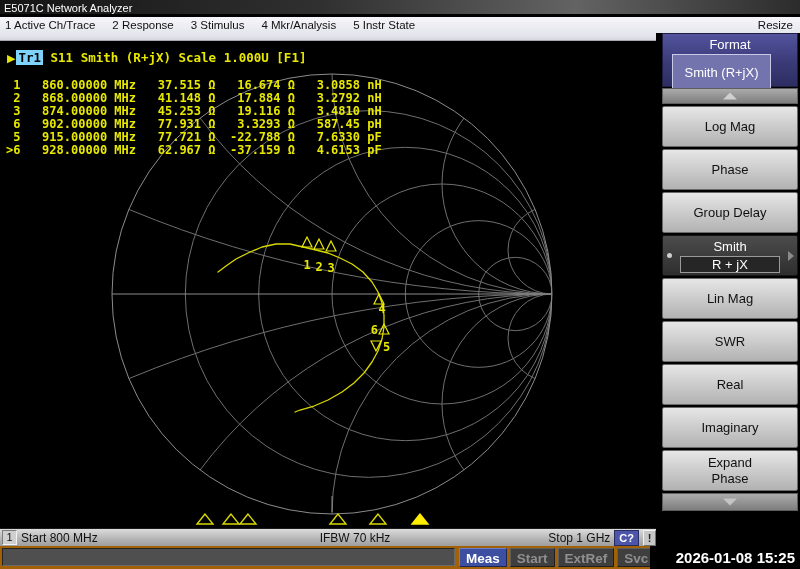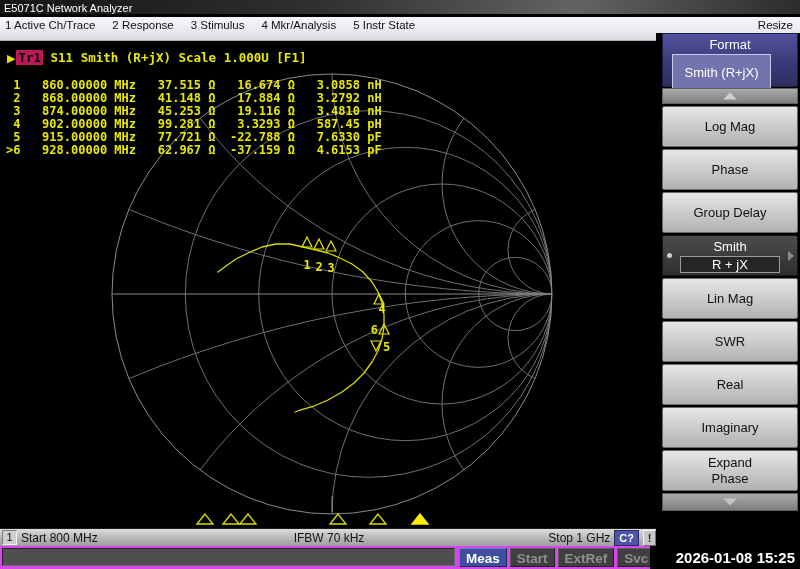--- a/index.html
+++ b/index.html
@@ -19,45 +19,45 @@
     font-size:11.5px;color:#111;}
   .menu-items span{cursor:default;}
   .resize{position:absolute;right:7px;top:2px;font-size:11.5px;color:#111;}
 
   
   .plot{position:absolute;left:0;top:41px;width:658px;height:487px;background:#000;}
   .trace-header{position:absolute;left:7px;top:9px;
     font-family:"DejaVu Sans Mono",monospace;font-weight:bold;font-size:12.5px;
     color:#e8e800;white-space:pre;}
   .trace-arrow{font-family:"DejaVu Sans",sans-serif;font-size:11px;margin-right:1px;}
-  .trace-badge{background:#be185d;color:#000;padding:0 2px;}
+  .trace-badge{background:#7dd3fc;color:#000;padding:0 2px;}
   .marker-table{position:absolute;left:6px;top:38px;
     font-family:"DejaVu Sans Mono",monospace;font-weight:bold;font-size:12px;
     line-height:13px;color:#e8e800;}
   .marker-row{white-space:pre;}
   .chart-svg{position:absolute;left:0;top:0;}
 
   
   .statusbar{position:absolute;left:0;top:528px;width:658px;height:18px;
     background:linear-gradient(#dcdcdc 0%,#b4b4b4 60%,#9e9e9e 100%);
     border-top:1px solid #1a1a1a;box-sizing:border-box;
     display:flex;align-items:center;font-size:12px;color:#111;}
   .chan-box{width:13px;height:13px;margin:0 4px 0 2px;text-align:center;line-height:13px;
     background:#cfcfcf;border:1px solid;border-color:#7c7c7c #f2f2f2 #f2f2f2 #7c7c7c;
     font-size:11px;}
-  .ifbw{position:absolute;left:0;width:658px;text-align:center;}
+  .ifbw{position:absolute;left:0;width:658px;text-align:center;padding-left:26px;}
   .right-group{margin-left:auto;display:flex;align-items:center;gap:4px;padding-right:2px;}
   .cal-badge{background:#4c55ab;color:#fff;font-weight:bold;font-size:11px;
     padding:0 4px;height:14px;line-height:14px;border:1px solid #272b5e;}
   .warn-box{width:11px;height:14px;line-height:14px;text-align:center;background:#c6c6c6;
     border:1px solid;border-color:#f0f0f0 #6e6e6e #6e6e6e #f0f0f0;font-weight:bold;
     font-size:11px;color:#222;}
 
   
-  .footer{position:absolute;left:0;top:546px;width:800px;height:23px;background:#d946ef;}
+  .footer{position:absolute;left:0;top:546px;width:800px;height:23px;background:#a16207;}
   .msg-panel{position:absolute;left:2px;top:2px;width:453px;height:18px;background:#4f4f4f;
     border:1px solid;border-color:#242424 #6a6a6a #6a6a6a #242424;box-sizing:border-box;}
   .badges{position:absolute;left:459px;top:2px;display:flex;gap:3px;}
   .badge{height:19px;line-height:19px;padding:0 6px;font-size:13.5px;font-weight:bold;
     color:#8f8f8f;background:#3f3f3f;border:1px solid;
     border-color:#5e5e5e #1f1f1f #1f1f1f #5e5e5e;box-sizing:border-box;}
   .badge.active{background:#3d4fa1;color:#fff;border-color:#6d7cc4 #1c2650 #1c2650 #6d7cc4;}
   .datetime{position:absolute;right:0;top:0;width:150px;height:23px;background:#000;
     color:#fff;font-size:15px;font-weight:bold;line-height:23px;text-align:right;
     padding-right:5px;box-sizing:border-box;}
@@ -174,21 +174,21 @@
         <polygon points="248,473 240,483 256,483" fill="none" stroke="#d9d900" stroke-width="1.4"></polygon>
         <polygon points="338,473 330,483 346,483" fill="none" stroke="#d9d900" stroke-width="1.4"></polygon>
         <polygon points="378,473 370,483 386,483" fill="none" stroke="#d9d900" stroke-width="1.4"></polygon>
         <polygon points="420,473 412,483 428,483" fill="#ffee00" stroke="#ffee00" stroke-width="1.4"></polygon>
       </svg>
     <div class="trace-header"><span class="trace-arrow">▶</span><span class="trace-badge">Tr1</span><span> S11 Smith (R+jX) Scale 1.000U [F1]</span></div>
     <div class="marker-table" id="marker-table">
         <div class="marker-row"> 1   860.00000 MHz   37.515 Ω   16.674 Ω   3.0858 nH</div>
         <div class="marker-row"> 2   868.00000 MHz   41.148 Ω   17.884 Ω   3.2792 nH</div>
         <div class="marker-row"> 3   874.00000 MHz   45.253 Ω   19.116 Ω   3.4810 nH</div>
-        <div class="marker-row"> 4   902.00000 MHz   99.281 Ω   3.3293 Ω   587.45 pH</div>
+        <div class="marker-row"> 6   902.00000 MHz   77.931 Ω   3.3293 Ω   587.45 pH</div>
         <div class="marker-row"> 5   915.00000 MHz   77.721 Ω  -22.788 Ω   7.6330 pF</div>
         <div class="marker-row">&gt;6   928.00000 MHz   62.967 Ω  -37.159 Ω   4.6153 pF</div>
       </div>
   </div>
 
   <div class="statusbar">
     <span class="chan-box">1</span>
     <span>Start 800 MHz</span>
     <span class="ifbw">IFBW 70 kHz</span>
     <span class="right-group">

